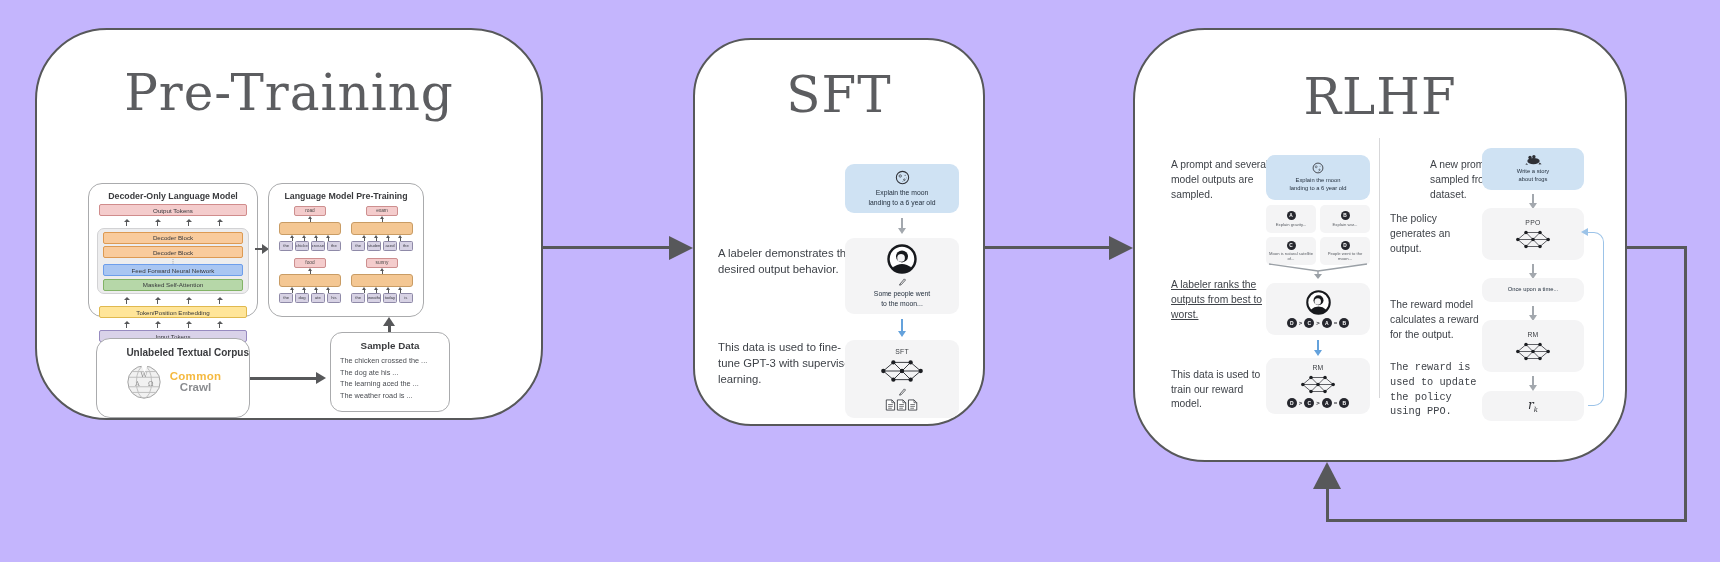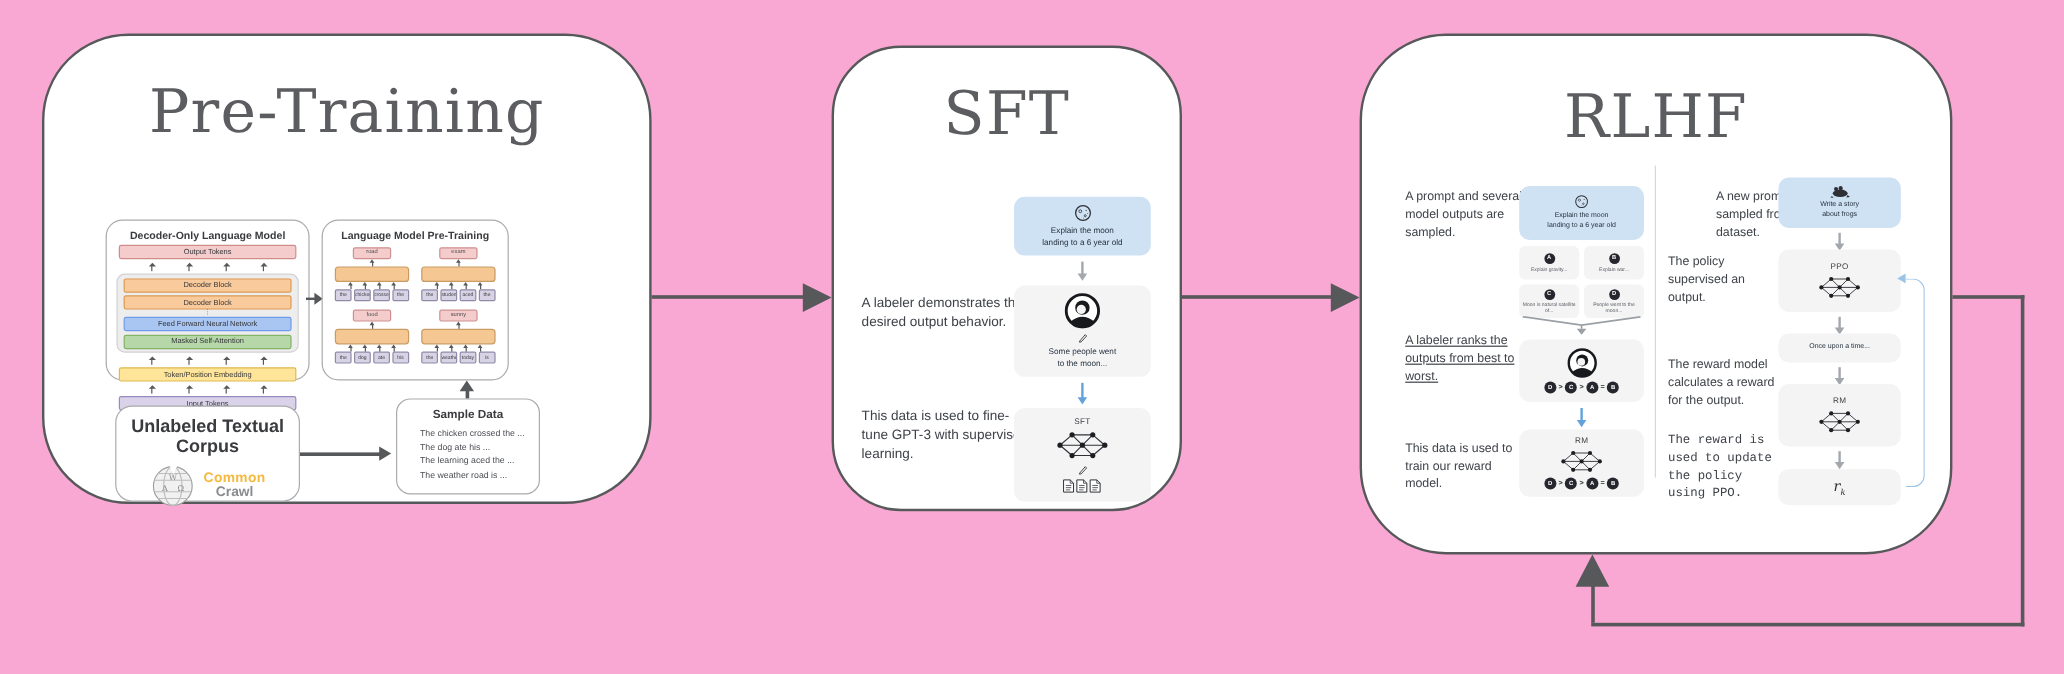--- a/index.html
+++ b/index.html
@@ -1,16 +1,16 @@
 <!DOCTYPE html>
 <html><head>
 <meta charset="utf-8">
 <style>
   html,body{margin:0;padding:0;background:#fff;}
-  .canvas{position:relative;width:1720px;height:562px;background:#f9a8d4;overflow:hidden;
+  .canvas{position:relative;width:1720px;height:562px;background:#c4b5fd;overflow:hidden;
           font-family:"Liberation Sans",sans-serif;color:#40444a;}
 
   
   .stage{position:absolute;background:#fff;border:2.5px solid #57585a;box-sizing:border-box;}
   #stage-pre {left:35px;  top:28px; width:508px; height:392px; border-radius:72px;}
   #stage-sft {left:693px; top:38px; width:292px; height:388px; border-radius:58px;}
   #stage-rlhf{left:1133px;top:28px; width:494px; height:434px; border-radius:72px;}
   .stage-title{font-family:"DejaVu Serif",serif;color:#5c5d60;text-align:center;font-size:50px;letter-spacing:1px;}
   #stage-pre  .stage-title{padding-top:34px;}
   #stage-sft  .stage-title{padding-top:26px;}
@@ -32,21 +32,21 @@
   .gray{color:#a3a8ae;} .blue{color:#64a2dc;}
 
   
   .panel{position:absolute;background:#fff;border:1.5px solid #aaabad;box-sizing:border-box;}
   .panel-title{font-weight:bold;color:#3a3b3e;text-align:center;}
   #decoder-panel{left:88px;top:183px;width:170px;height:134px;border-radius:14px;padding:5px 8px;}
   #decoder-panel .panel-title{font-size:8.8px;margin:2px 0 3px;}
   #lm-panel{left:268px;top:183px;width:156px;height:134px;border-radius:14px;padding:5px 9px;}
   #lm-panel .panel-title{font-size:8.8px;margin:2px 0 5px;}
   #corpus-panel{left:96px;top:338px;width:154px;height:80px;border-radius:14px;}
-  #corpus-panel .panel-title{font-size:15px;margin-top:8px;}
+  #corpus-panel .panel-title{font-size:10px;margin-top:8px;text-align:right;}
   #sample-panel{left:330px;top:332px;width:120px;height:80px;border-radius:12px;}
   #sample-panel .panel-title{font-size:9.8px;margin-top:7px;}
 
   .bar{height:10px;border-radius:2px;border:0.8px solid;display:flex;align-items:center;justify-content:center;
        font-size:6.2px;color:#35363a;margin:0 2px;}
   .c-pink  {background:#f4cccc;border-color:#d08c8c;}
   .c-orange{background:#f9cb9c;border-color:#dd9a52;}
   .c-blue  {background:#a9c6f2;border-color:#6d9eeb;}
   .c-green {background:#b6d7a8;border-color:#82b366;}
   .c-yellow{background:#ffe599;border-color:#e0b94f;}
@@ -74,21 +74,21 @@
   .mini-tokens{display:flex;gap:1.5px;margin:0 1px;}
   .mini-token{flex:1;height:8px;background:#d7d2e4;border:0.6px solid #8f8aa8;border-radius:1.5px;
               font-size:4.2px;line-height:7.5px;text-align:center;color:#3c3c44;overflow:hidden;white-space:nowrap;}
 
   
   .corpus-row{display:flex;align-items:center;justify-content:center;gap:7px;margin-top:5px;}
   .cc-logo{line-height:1;}
   .cc-top{display:block;font-weight:bold;font-size:11.5px;color:#f5b93f;letter-spacing:0.3px;}
   .cc-bot{display:block;font-weight:bold;font-size:11.5px;color:#8a8c90;margin-top:-1px;text-align:center;}
   .sample-lines{padding:4px 9px 0;}
-  .sample-line{font-size:7.3px;color:#4a4d52;line-height:1.6;margin-left:10px;}
+  .sample-line{font-size:7.3px;color:#4a4d52;line-height:1.6;}
 
   
   .step{position:absolute;font-size:11.3px;line-height:1.42;color:#3e4248;}
   .step-sm{position:absolute;font-size:10.3px;line-height:1.42;color:#3e4248;}
 
   
   .flow{position:absolute;border-radius:9px;display:flex;flex-direction:column;align-items:center;
         justify-content:center;gap:3px;box-sizing:border-box;padding:4px;}
   .blue-box{background:#cfe2f3;}
   .gray-box{background:#f4f4f5;}
@@ -473,21 +473,21 @@
         <span class="rankop">&gt;</span>
         <span class="rankc">C</span>
         <span class="rankop">&gt;</span>
         <span class="rankc">A</span>
         <span class="rankop">=</span>
         <span class="rankc">B</span>
     </div>
   </div>
 
   <p class="step-sm" style="left:1390px;top:148px;width:96px;margin-left:40px;">A new prompt is sampled from the dataset.</p>
-  <p class="step-sm" style="left:1390px;top:202px;width:90px;">The policy supervised an output.</p>
+  <p class="step-sm" style="left:1390px;top:202px;width:90px;">The policy generates an output.</p>
   <p class="step-sm" style="left:1390px;top:288px;width:100px;">The reward model calculates a reward for the output.</p>
   <p class="step-sm" style="left:1390px;top:350px;width:96px;font-family:Liberation Mono, monospace;">The reward is used to update the policy using PPO.</p>
 
   <div class="flow blue-box" style="left:1482px;top:148px;width:102px;height:42px;">
     <svg class="frogsvg" viewBox="0 0 22 14">
       <g fill="#2e3036">
         <ellipse cx="11" cy="9" rx="8" ry="4"></ellipse>
         <circle cx="6.5" cy="4.5" r="2.2"></circle>
           <circle cx="11.5" cy="3.5" r="2.2"></circle>
         <path d="M2 12 L0.5 13.5 L4 13.8 Z"></path>

